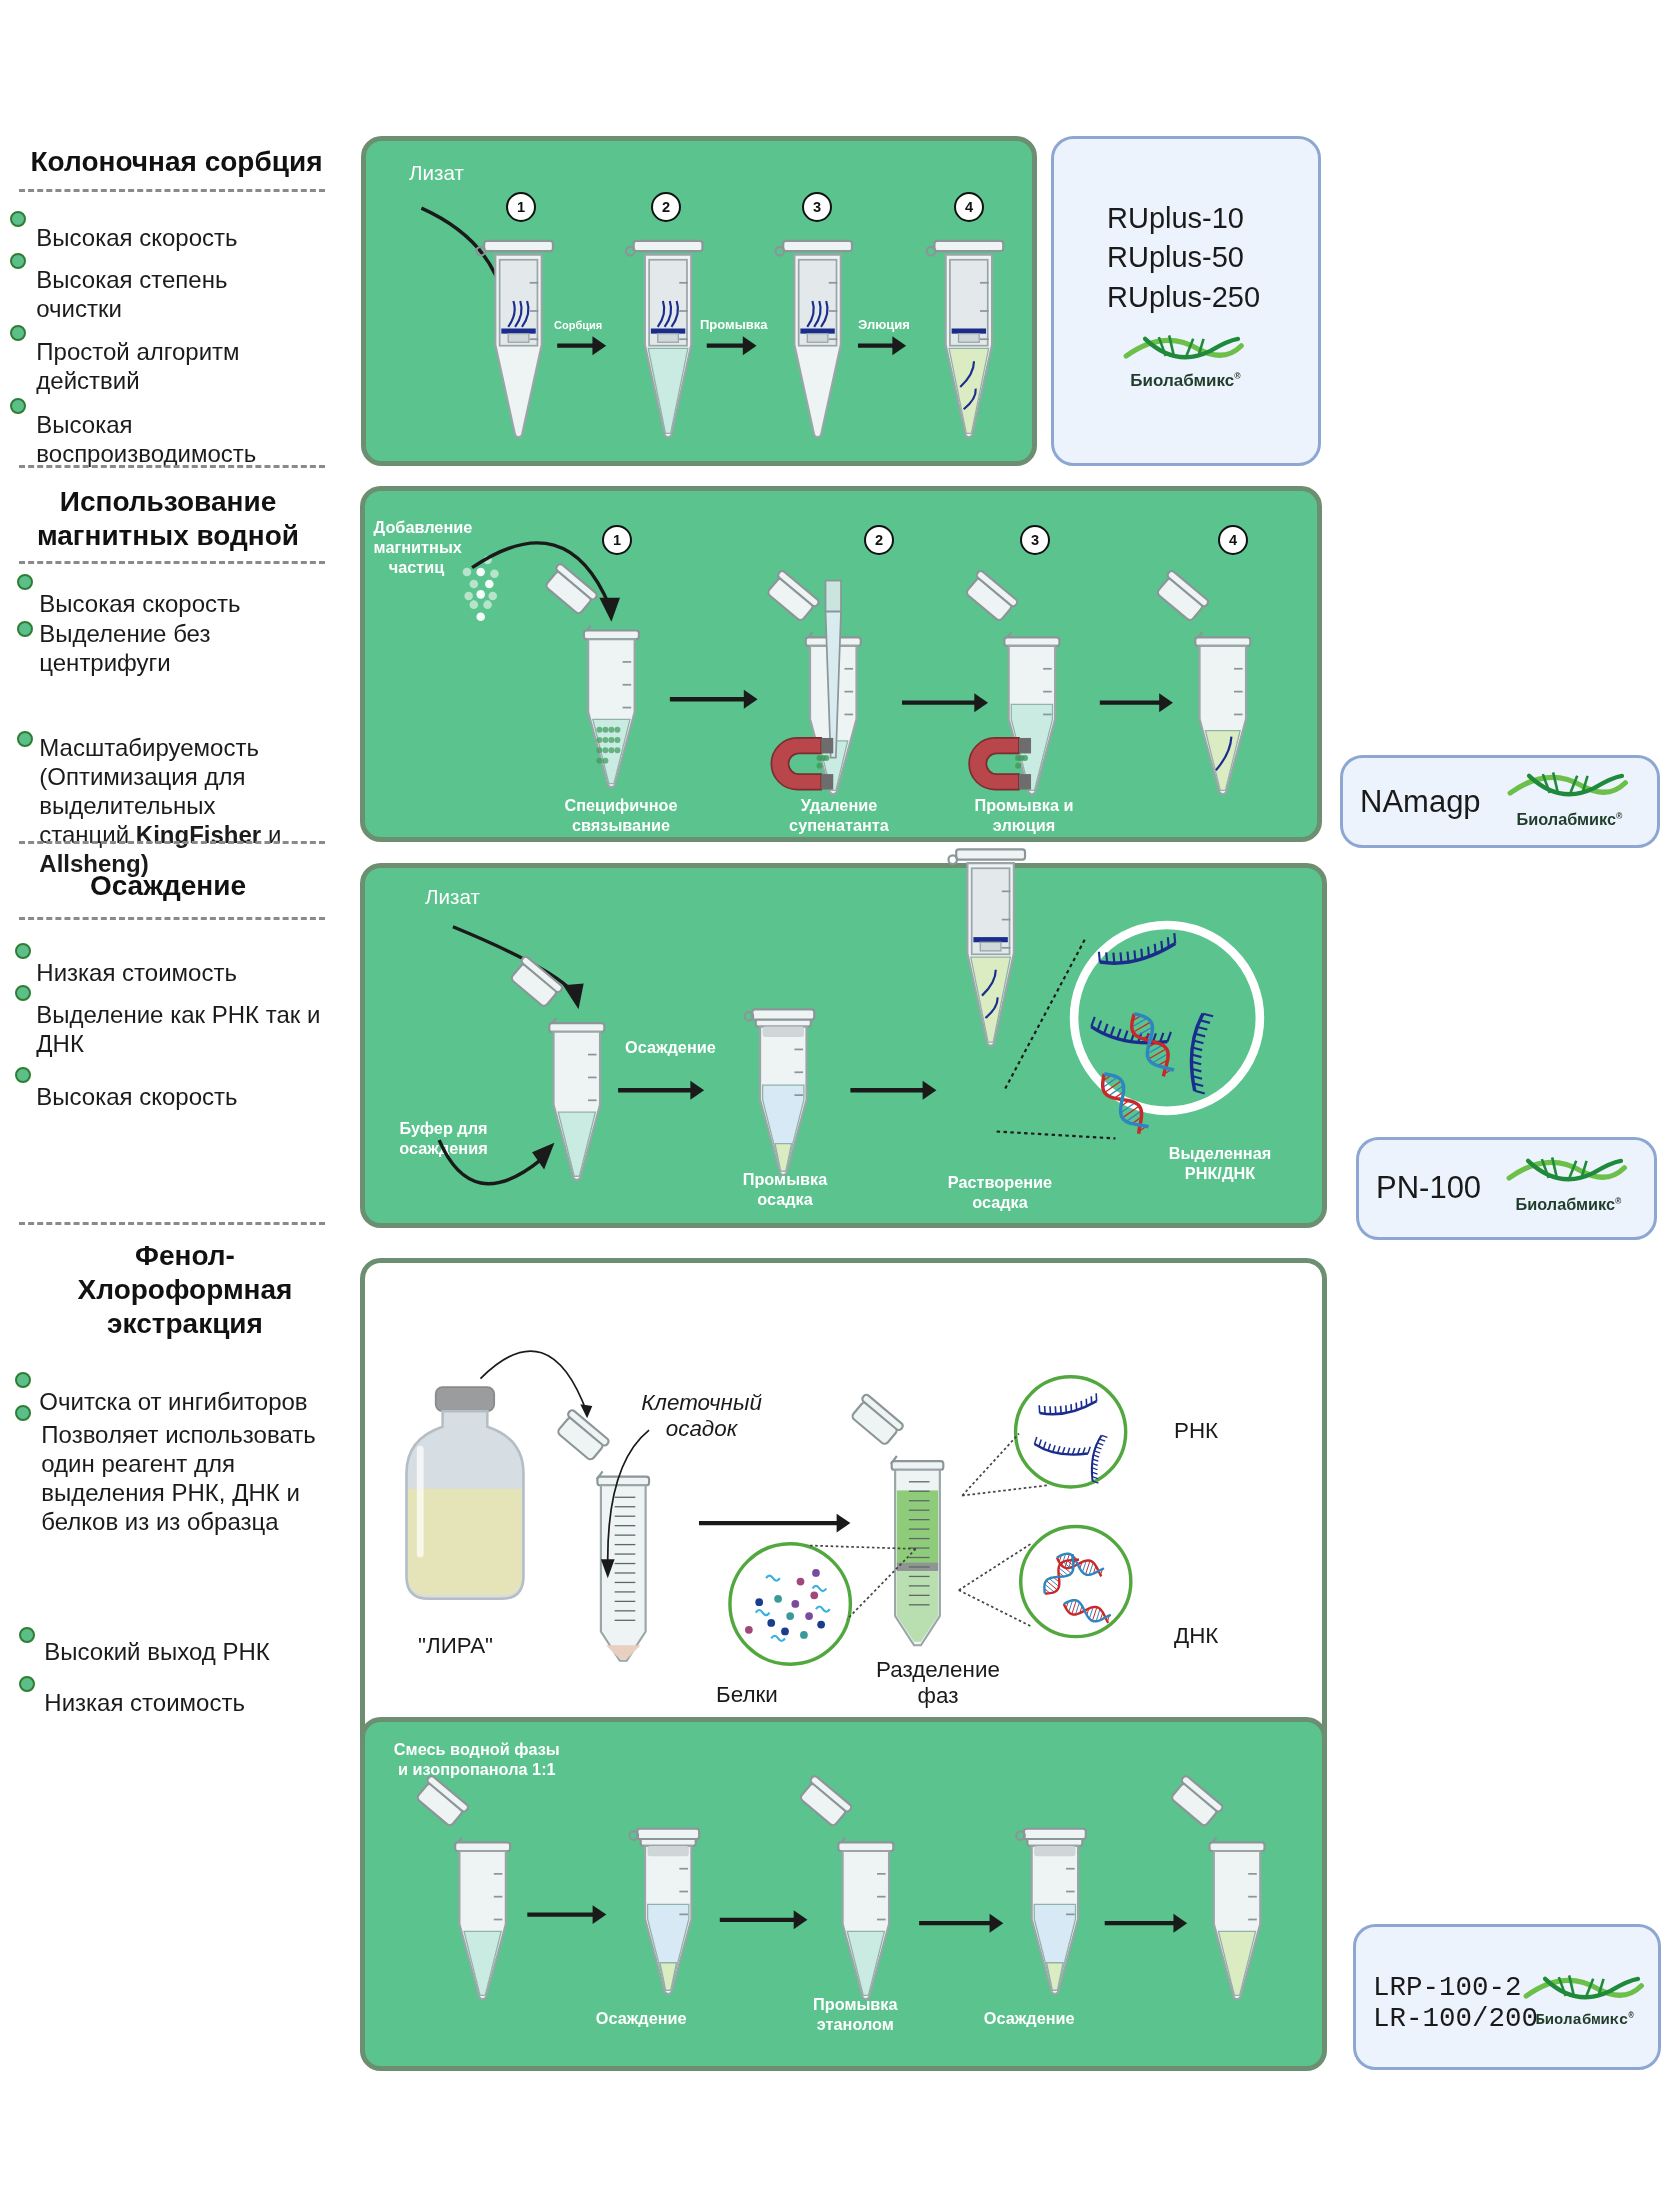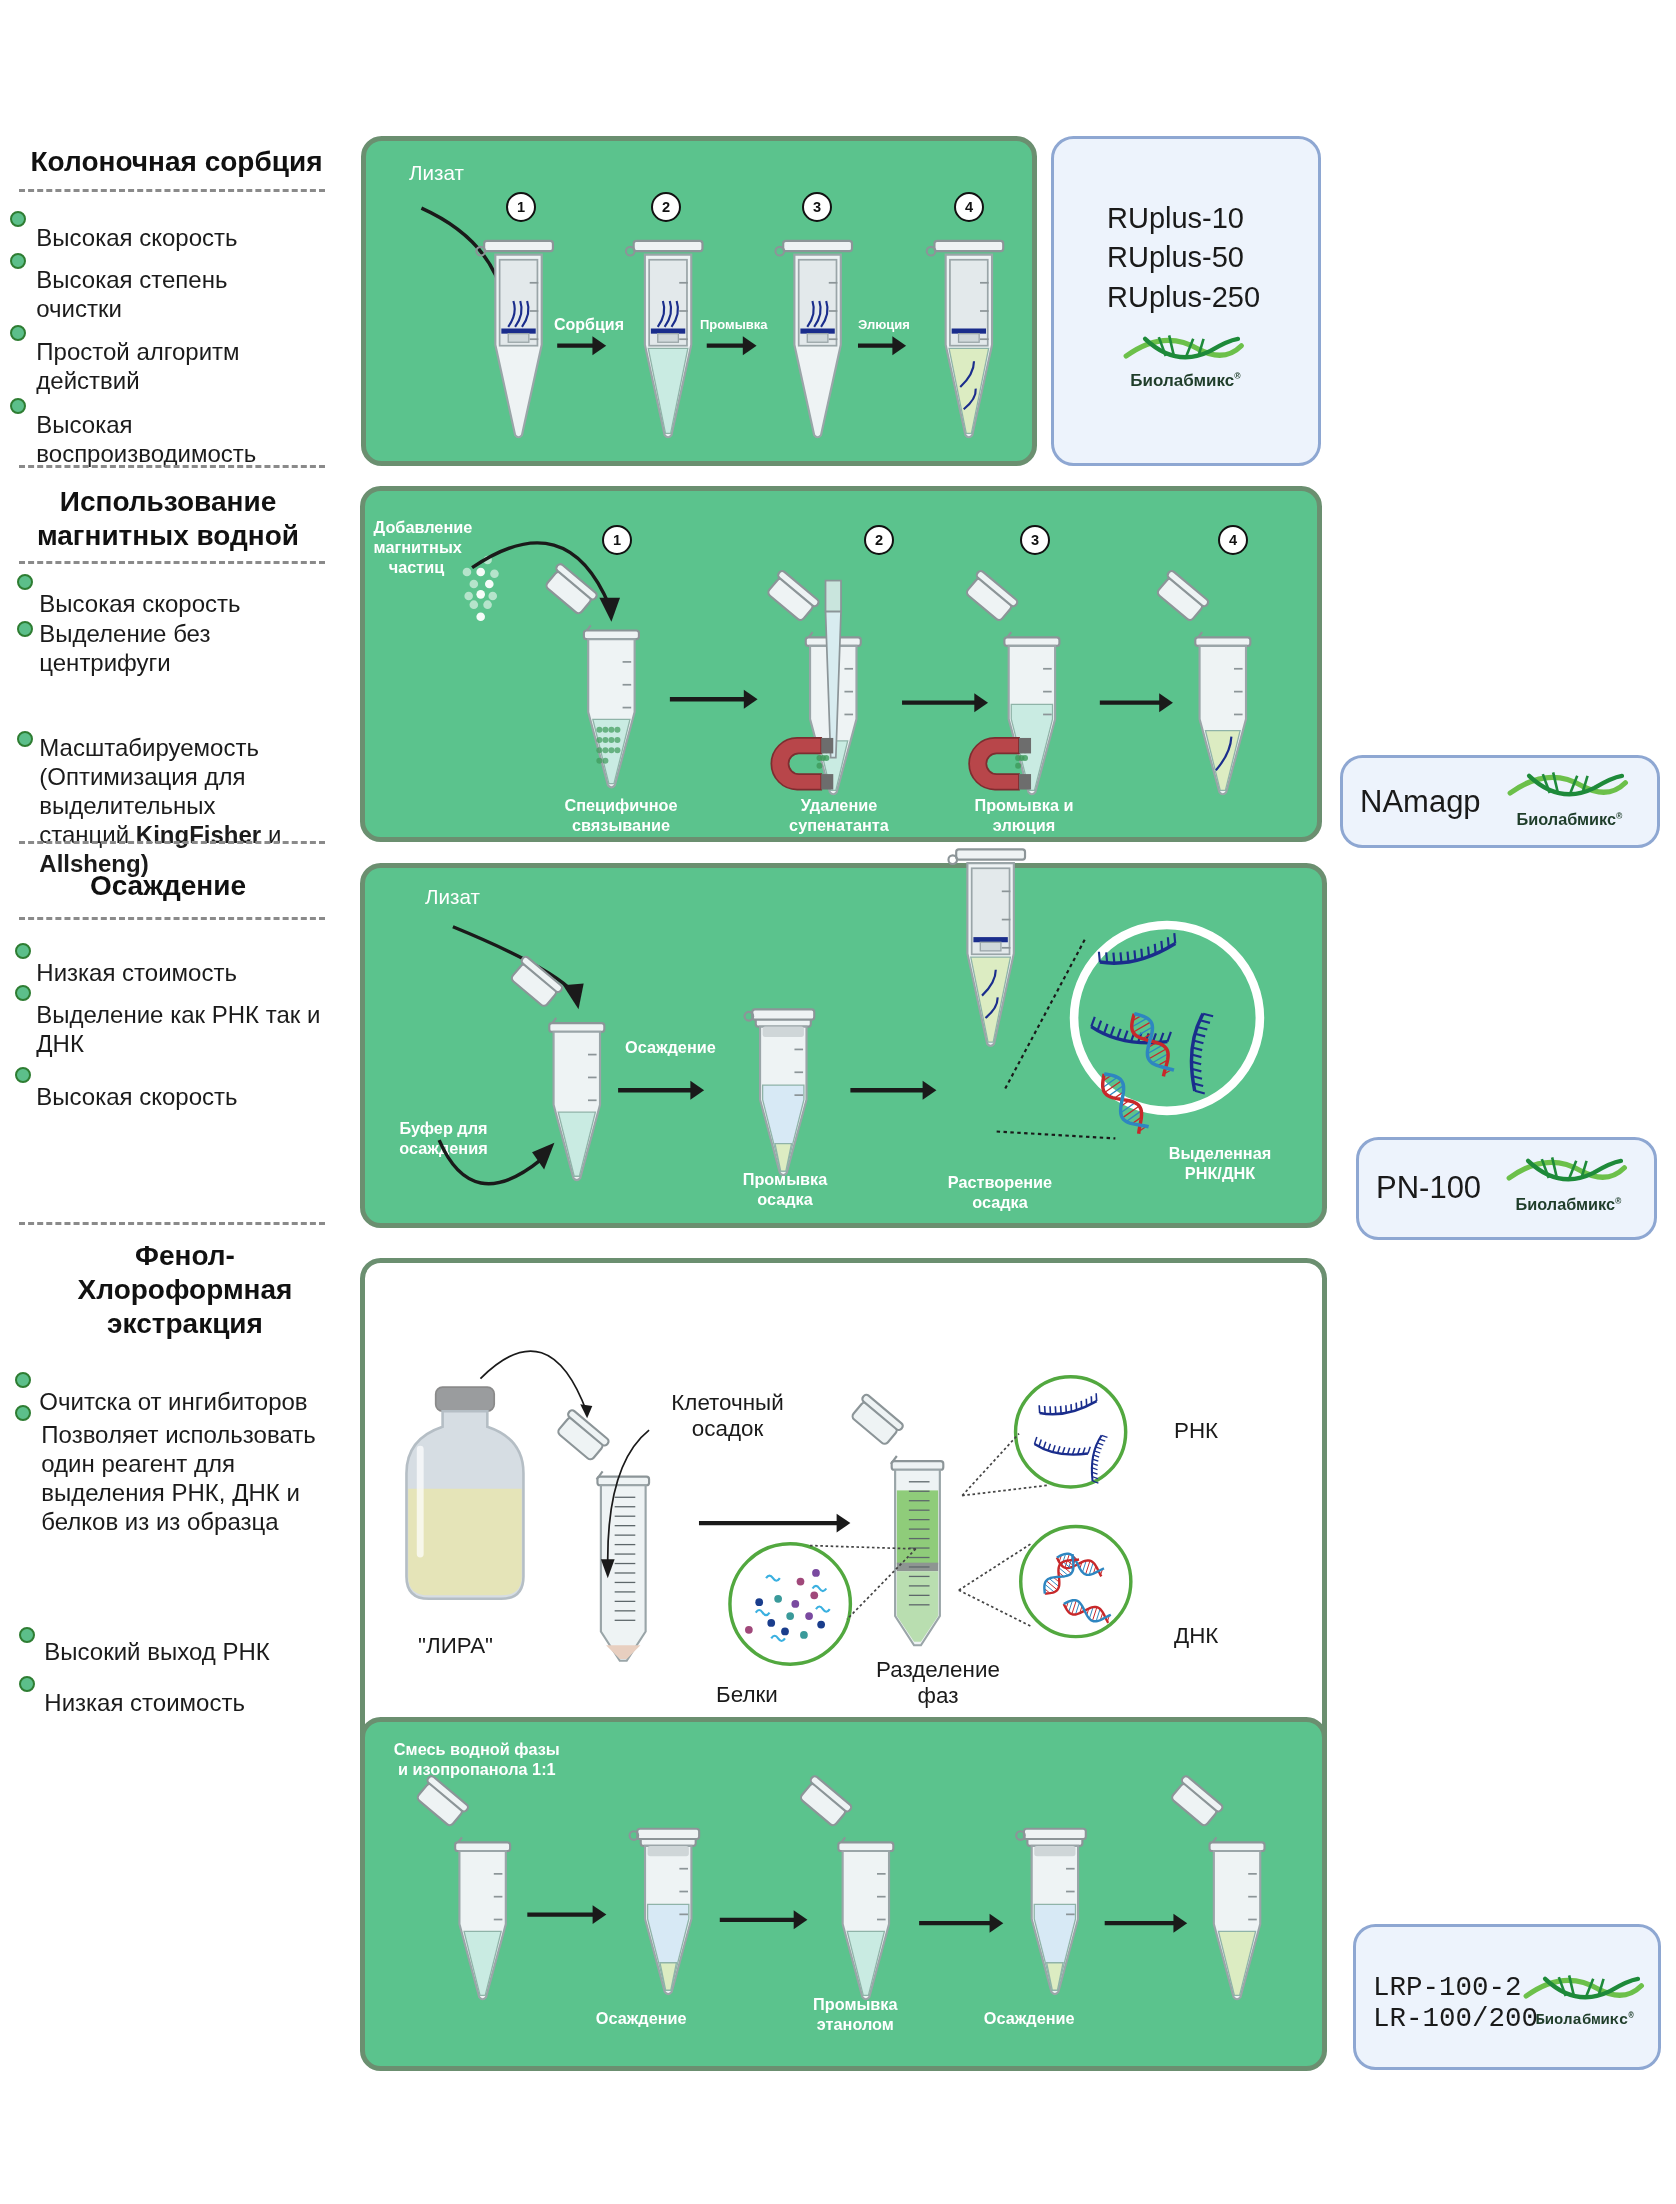--- a/index.html
+++ b/index.html
@@ -53,21 +53,21 @@
   <span class="txt">Высокая воспроизводимость</span>
 </div>
 <div class="dash" style="top:465px;"></div>
 
 <div class="panel" style="left:361px; top:136px; width:676px; height:330px;">
   <div class="ptxt reg" style="left:43px; top:22.4px;">Лизат</div>
   <div class="step" style="left:140px; top:51px;">1</div>
   <div class="step" style="left:285px; top:51px;">2</div>
   <div class="step" style="left:436px; top:51px;">3</div>
   <div class="step" style="left:588px; top:51px;">4</div>
-  <div class="ptxt" style="left:188px; top:174px; font-size:16px;">Сорбция</div>
+  <div class="ptxt" style="left:188px; top:174px; font-size:11px;">Сорбция</div>
   <div class="ptxt" style="left:334px; top:174px; font-size:13px;">Промывка</div>
   <div class="ptxt" style="left:492px; top:174px; font-size:13px;">Элюция</div>
   <svg width="676" height="330" style="left:-5.2px; top:-5.2px;" viewBox="0 0 786 384">
     <path d="M70 84 Q 150 120 166 190" fill="none" stroke="#1a1a1a" stroke-width="4"></path>
     <polygon points="158,180 174,184 168,202" fill="#1a1a1a"></polygon>
     <g>
         <rect x="143" y="122" width="80" height="12" rx="3" fill="#eef3f4" stroke="#8c9598" stroke-width="2.5"></rect>
         <circle cx="139" cy="134" r="5" fill="none" stroke="#8c9598" stroke-width="2.5"></circle>
         <path d="M156 138 L156 243 L179 348 Q183 353 187 348 L210 243 L210 138 Z" fill="#eef3f4" stroke="#9aa5a8" stroke-width="2.5"></path>
         <rect x="161" y="144" width="44" height="100" fill="#e3e9eb" stroke="#9aa5a8" stroke-width="2"></rect>
@@ -521,21 +521,21 @@
   <span class="dot" style="left:8.6px;top:8.6px;"></span>
   <span class="txt" style="padding-left:34px;">Высокий выход РНК</span>
 </div>
 <div class="bullet" style="top:1669px;">
   <span class="dot" style="left:8.6px;top:6.9px;"></span>
   <span class="txt" style="padding-left:34px;">Низкая стоимость</span>
 </div>
 
 <div class="panel white" style="left:360px; top:1258px; width:967px; height:809px;">
   <div class="dtxt" style="left:53px; top:370px;">"ЛИРА"</div>
-  <div class="dtxt" style="left:298px; top:127px; width:129px;">Клеточный осадок</div>
+  <div class="dtxt" style="left:272px; top:127px; width:129px;font-style:italic;">Клеточный осадок</div>
   <div class="dtxt" style="left:351px; top:419px;">Белки</div>
   <div class="dtxt" style="left:504px; top:394px; width:138px;">Разделение фаз</div>
   <div class="dtxt" style="left:809px; top:155px;">РНК</div>
   <div class="dtxt" style="left:809px; top:360px;">ДНК</div>
   <svg width="967" height="482" style="left:-5.2px; top:-5.2px;" viewBox="0 0 1124 560">
 
     <g>
       <rect x="88" y="150" width="68" height="28" rx="8" fill="#9a9c9e" stroke="#8a8a8a" stroke-width="2"></rect>
       <path d="M96 178 L96 196 Q54 210 54 250 L54 370 Q54 396 80 396 L164 396 Q190 396 190 370 L190 250 Q190 210 148 196 L148 178 Z" fill="#d6dde3" stroke="#b5bec5" stroke-width="3"></path>
       <path d="M56 268 L188 268 L188 370 Q188 392 164 392 L80 392 Q56 392 56 370 Z" fill="#e5e4b8"></path>

